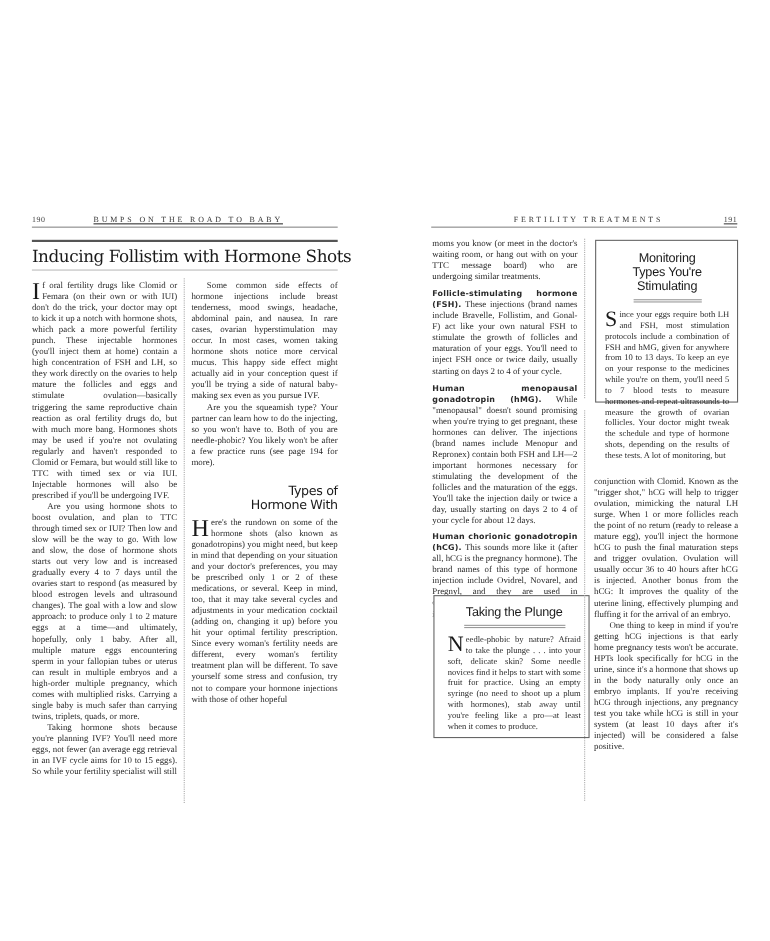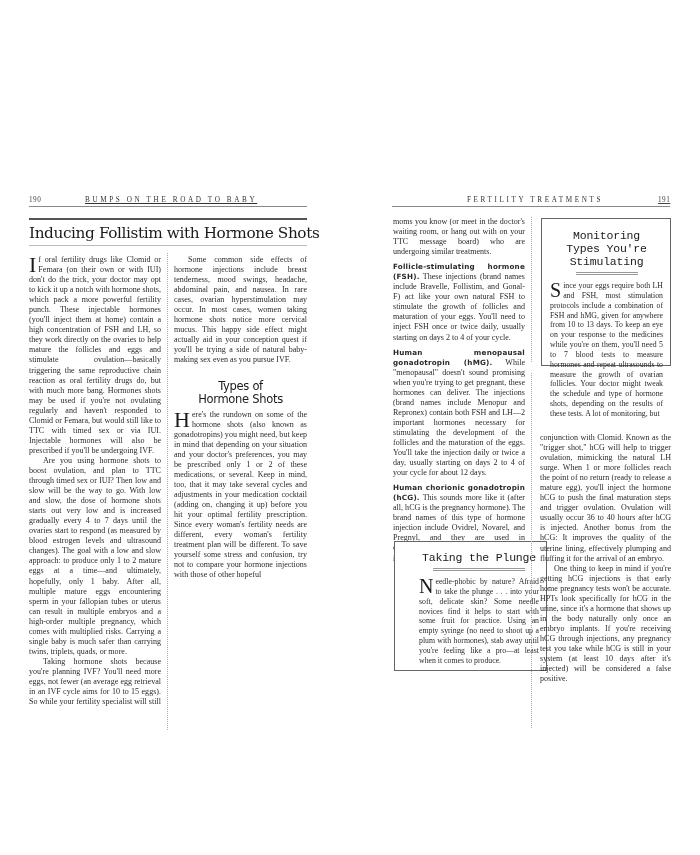--- a/index.html
+++ b/index.html
@@ -19,27 +19,27 @@
     .title-rule-thin { position: absolute; left: 29px; top: 245px; width: 278px; border-top: 1px solid #bbb; }
 
     .col { position: absolute; font-size: 8.05px; line-height: 10.05px; text-align: justify; hyphens: auto; color: #2a2a2a; }
     .col p { margin: 0; text-indent: 0; }
     .col p.indent { text-indent: 14px; }
     .col-divider { position: absolute; width: 0; border-left: 1px dotted #aaa; }
 
     .dropcap { float: left; font-size: 22px; line-height: 18px; margin: 1px 2px 0 0; color: #1a1a1a; }
 
     .subhead { font-family: "DejaVu Sans", sans-serif; font-size: 11.5px; line-height: 13.5px; color: #1a1a1a;
-               margin: 14px 0 3px 0; letter-spacing: -0.3px; text-align: center; }
+               margin: 14px 0 3px 0; letter-spacing: -0.3px; text-align: right; }
 
     .term { font-family: "DejaVu Sans", sans-serif; font-weight: bold; font-size: 7.2px; letter-spacing: 0.2px; }
     .spacer { height: 5px; }
 
     .sidebar { position: absolute; border: 1.5px solid #666; background: #fff; box-sizing: border-box; }
-    .sidebar-title { font-family: Liberation Mono, monospace; font-size: 11.5px; line-height: 13px; text-align: center;
+    .sidebar-title { font-family: Liberation Sans, sans-serif; font-size: 11.5px; line-height: 13px; text-align: center;
                      color: #1a1a1a; margin: 0; letter-spacing: -0.2px; }
     .sidebar-rule { margin: 4px auto 6px auto; border-top: 1px solid #999; border-bottom: 1px solid #999; height: 1px; }
     .sidebar-body { font-size: 7.8px; line-height: 9.85px; text-align: justify; color: #2a2a2a; }
     .sidebar-body .dropcap { font-size: 20px; line-height: 16px; }
   </style>
 </head>
 <body>
 
 <div class="page page-left">
   <div class="folio" style="left:29px;">190</div>
@@ -55,23 +55,24 @@
       <span class="dropcap">I</span><span>f oral fertility drugs like Clomid or Femara (on their own or with IUI) don't do the trick, your doctor may opt to kick it up a notch with hormone shots, which pack a more powerful fertility punch. These injectable hormones (you'll inject them at home) contain a high concentration of FSH and LH, so they work directly on the ovaries to help mature the follicles and eggs and stimulate ovulation—basically triggering the same reproductive chain reaction as oral fertility drugs do, but with much more bang. Hormones shots may be used if you're not ovulating regularly and haven't responded to Clomid or Femara, but would still like to TTC with timed sex or via IUI. Injectable hormones will also be prescribed if you'll be undergoing IVF.</span>
     </p>
     <p class="indent">Are you using hormone shots to boost ovulation, and plan to TTC through timed sex or IUI? Then low and slow will be the way to go. With low and slow, the dose of hormone shots starts out very low and is increased gradually every 4 to 7 days until the ovaries start to respond (as measured by blood estrogen levels and ultrasound changes). The goal with a low and slow approach: to produce only 1 to 2 mature eggs at a time—and ultimately, hopefully, only 1 baby. After all, multiple mature eggs encountering sperm in your fallopian tubes or uterus can result in multiple embryos and a high-order multiple pregnancy, which comes with multiplied risks. Carrying a single baby is much safer than carrying twins, triplets, quads, or more.</p>
     <p class="indent">Taking hormone shots because you're planning IVF? You'll need more eggs, not fewer (an average egg retrieval in an IVF cycle aims for 10 to 15 eggs). So while your fertility specialist will still</p>
   </div>
 
   <div class="col-divider" style="left:167px; top:253px; height:477px;"></div>
 
   <div class="col" style="left:174px; top:255px; width:133px;">
     <p class="indent">Some common side effects of hormone injections include breast tenderness, mood swings, headache, abdominal pain, and nausea. In rare cases, ovarian hyperstimulation may occur. In most cases, women taking hormone shots notice more cervical mucus. This happy side effect might actually aid in your conception quest if you'll be trying a side of natural baby-making sex even as you pursue IVF.</p>
+    <p class="indent">Are you the squeamish type? Your partner can learn how to do the injecting, so you won't have to. Both of you are needle-phobic? You likely won't be after a few practice runs (see page 194 for more).</p>
     <div class="subhead">
       <div>Types of</div>
-      <div>Hormone Shots</div>
+      <div>Hormone With</div>
     </div>
     <p>
       <span class="dropcap">H</span><span>ere's the rundown on some of the hormone shots (also known as gonadotropins) you might need, but keep in mind that depending on your situation and your doctor's preferences, you may be prescribed only 1 or 2 of these medications, or several. Keep in mind, too, that it may take several cycles and adjustments in your medication cocktail (adding on, changing it up) before you hit your optimal fertility prescription. Since every woman's fertility needs are different, every woman's fertility treatment plan will be different. To save yourself some stress and confusion, try not to compare your hormone injections with those of other hopeful</span>
     </p>
   </div>
 </div>
 
 <div class="page page-right">
   <div class="running-head" style="left:117px;">FERTILITY TREATMENTS</div>
   <div class="folio" style="left:308px;text-decoration:underline;">191</div>
@@ -86,21 +87,21 @@
     <div class="spacer"></div>
     <p>
       <span class="term">Human menopausal gonadotropin (hMG).</span><span> While "menopausal" doesn't sound promising when you're trying to get pregnant, these hormones can deliver. The injections (brand names include Menopur and Repronex) contain both FSH and LH—2 important hormones necessary for stimulating the development of the follicles and the maturation of the eggs. You'll take the injection daily or twice a day, usually starting on days 2 to 4 of your cycle for about 12 days.</span>
     </p>
     <div class="spacer"></div>
     <p>
       <span class="term">Human chorionic gonadotropin (hCG).</span><span> This sounds more like it (after all, hCG is the pregnancy hormone). The brand names of this type of hormone injection include Ovidrel, Novarel, and Pregnyl, and they are used in conjunction with FSH and hMG injections, or even in</span>
     </p>
   </div>
 
-  <div class="sidebar" style="left:44px; top:541px; width:153px; height:130px; padding:9px 7px 6px 24px;">
+  <div class="sidebar" style="left:44px; top:541px; width:142px; height:130px; padding:9px 7px 6px 12px;">
     <div class="sidebar-title">Taking the Plunge</div>
     <div class="sidebar-rule" style="width:92px;"></div>
     <div class="sidebar-body">
       <span class="dropcap">N</span><span>eedle-phobic by nature? Afraid to take the plunge . . . into your soft, delicate skin? Some needle novices find it helps to start with some fruit for practice. Using an empty syringe (no need to shoot up a plum with hormones), stab away until you're feeling like a pro—at least when it comes to produce.</span>
     </div>
   </div>
 
   <div class="col-divider" style="left:181px; top:217px; height:145px;"></div>
   <div class="col-divider" style="left:181px; top:373px; height:355px;"></div>
 

